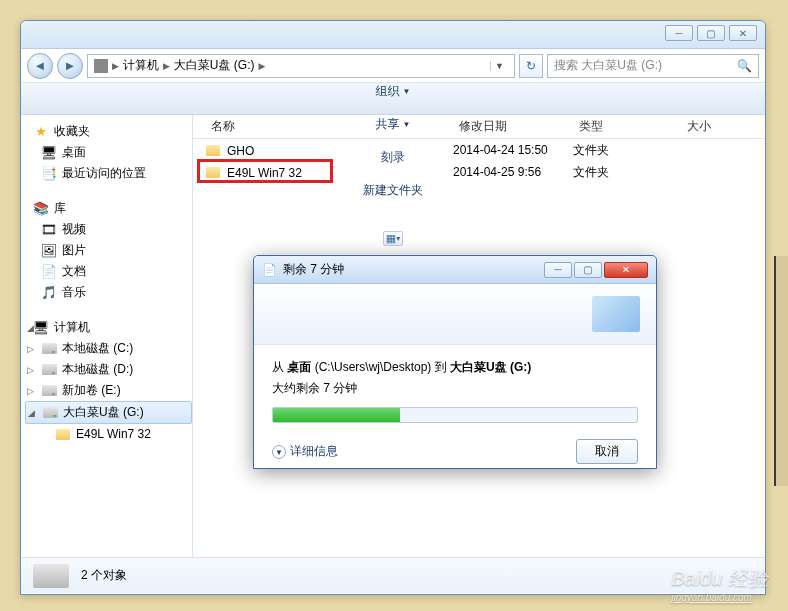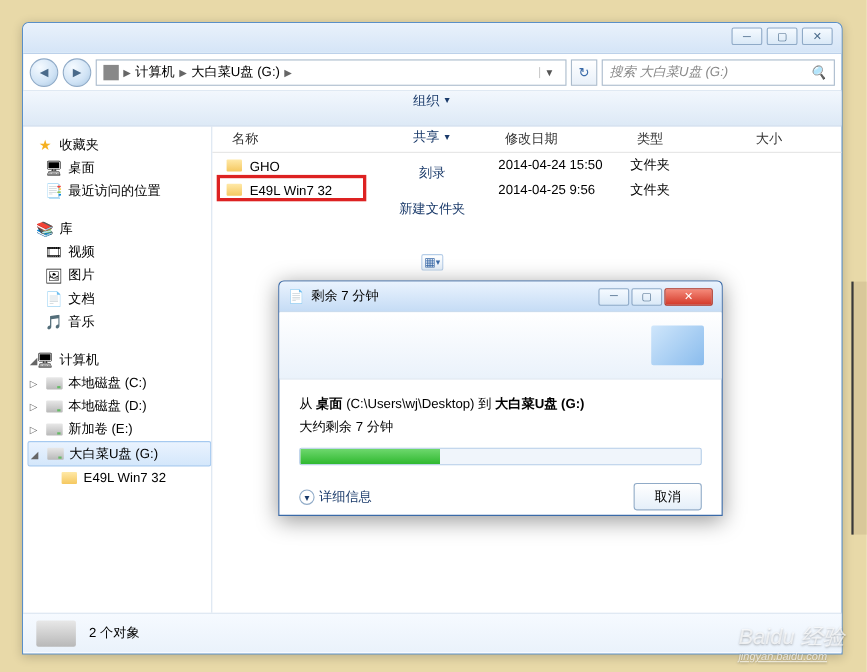--- a/index.html
+++ b/index.html
@@ -9,21 +9,21 @@
 .titlebar { height: 28px; background: linear-gradient(#e9f1fb,#d5e5f7); border-bottom: 1px solid #b5cde8; position: relative; border-radius: 6px 6px 0 0; }
 .win-controls { position: absolute; top: 4px; right: 8px; display: flex; gap: 4px; }
 .win-btn { width: 28px; height: 16px; border: 1px solid #8faac7; border-radius: 2px; background: linear-gradient(#f5faff,#dae9f7); font-size: 10px; display: flex; align-items: center; justify-content: center; color: #4a6a8a; cursor: pointer; }
 .nav-row { height: 34px; display: flex; align-items: center; padding: 0 6px; gap: 4px; border-bottom: 1px solid #d9e4f0; }
 .nav-circle { width: 26px; height: 26px; border-radius: 50%; background: radial-gradient(circle at 35% 30%, #f5faff, #d0e3f5 60%, #a5c4e0); border: 1px solid #8faac7; display: flex; align-items: center; justify-content: center; color: #4a6a8a; font-size: 13px; }
 .addr-bar { flex: 1; height: 24px; border: 1px solid #abc; background: #fff; display: flex; align-items: center; padding: 0 6px; font-size: 12px; gap: 4px; }
 .addr-icon { width: 14px; height: 14px; background: #888; display: inline-block; }
 .addr-sep { color: #666; font-size: 9px; }
 .addr-drop { width: 18px; border-left: 1px solid #ccc; text-align: center; color: #555; font-size: 9px; }
 .refresh-btn { width: 24px; height: 24px; border: 1px solid #abc; background: linear-gradient(#fff,#e8f0f9); display: flex; align-items: center; justify-content: center; color: #3a6aa8; font-size: 12px; }
-.search-box { width: 212px; height: 24px; border: 1px solid #abc; display: flex; align-items: center; padding: 0 6px; font-size: 12px; color: #888; font-style: italic; justify-content: space-between; }
+.search-box { width: 212px; height: 24px; border: 1px solid #abc; display: flex; align-items: center; padding: 0 6px; font-size: 12px; color: #888; justify-content: space-between; }
 .menu-row { height: 22px; display: flex; align-items: center; padding: 0 8px; gap: 18px; font-size: 12px; border-bottom: 1px solid #d9e4f0; background: linear-gradient(#f6faff,#eaf2fb); }
 .toolbar { height: 32px; display: flex; align-items: center; padding: 0 10px; gap: 16px; font-size: 12px; background: linear-gradient(#f2f7fd,#dde9f6); border-bottom: 1px solid #c5d6ea; flex-direction: column; }
 .toolbar-item { display: flex; align-items: center; gap: 3px; color: #1a3a6a; }
 .toolbar-spacer { flex: 1; }
 .toolbar-icon { width: 20px; height: 20px; border: 1px solid #b5cde8; background: linear-gradient(#fff,#e5eff9); border-radius: 2px; display: flex; align-items: center; justify-content: center; font-size: 11px; color: #3a6aa8; }
 .body-split { display: flex; height: 442px; }
 .sidebar { width: 172px; border-right: 1px solid #d9e4f0; overflow-y: auto; font-size: 12px; padding: 6px 0 6px 4px; }
 .tree-group { margin-bottom: 14px; }
 .tree-item { display: flex; align-items: center; gap: 5px; padding: 2px 4px 2px 16px; cursor: pointer; position: relative; }
 .tree-item.root { padding-left: 8px; font-weight: normal; }

